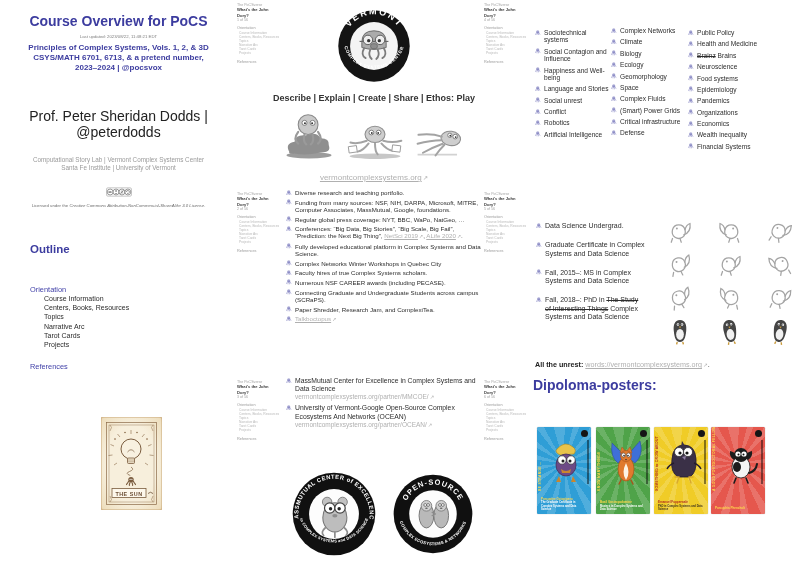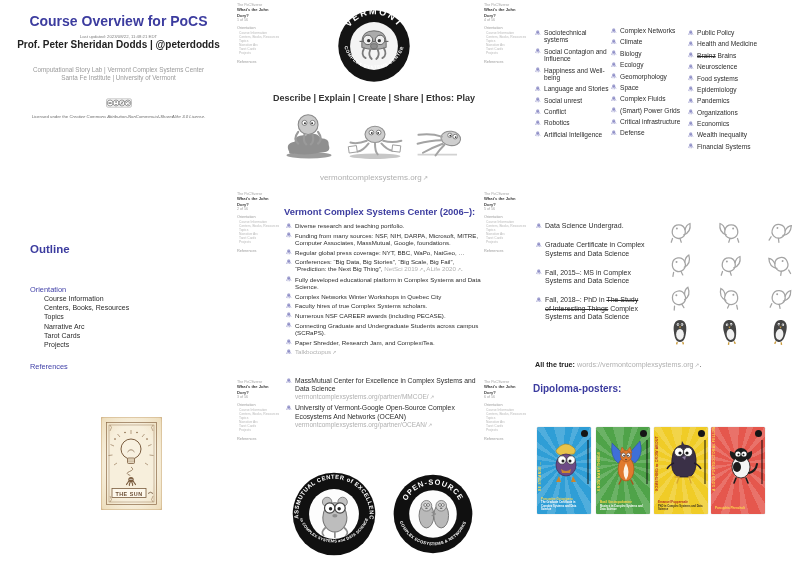--- a/index.html
+++ b/index.html
@@ -1,38 +1,38 @@
 <!DOCTYPE html>
 <html><head>
 <meta charset="utf-8">
 <style>
   html,body{margin:0;padding:0;background:#e8e8e8;}
   #sheet{position:relative;width:800px;height:566px;background:#ffffff;overflow:hidden;
     font-family:"Liberation Sans","DejaVu Sans",sans-serif;color:#2d2d2d;}
   .abs{position:absolute;}
   .ctr{text-align:center;}
   .strike{text-decoration:line-through;}
-  .glink{color:#b0b0b0;text-decoration-thickness:0.5px;}
+  .glink{color:#b0b0b0;text-decoration:underline;text-decoration-thickness:0.5px;}
   .plink{color:#b0b0b0;}
   .xicon{color:#b0b0b0;font-size:80%;margin-left:1px;}
   .hd{color:#3c3c9f;font-weight:600;}
   
   .sbar{width:36px;line-height:1.25;}
   .sb-brand{font-size:3.6px;color:#a3a3a3;}
   .sb-title{font-size:4.1px;color:#3c3c3c;font-weight:bold;}
   .sb-page{font-size:3.6px;color:#a3a3a3;}
   .sb-sec{font-size:3.8px;color:#9a9a9a;margin-top:4px;}
   .sb-item{font-size:3.3px;color:#b9b9b9;margin-left:2px;white-space:nowrap;}
   .sb-foot{font-size:3.8px;color:#9a9a9a;margin-top:4px;}
   
   .sl-title{left:0;top:0;width:237px;height:188px;}
   .t-title{font-size:14px;margin-top:13px;}
   .t-upd{font-size:4.3px;color:#7d7d7d;margin-top:5px;}
   .t-course{font-size:8px;color:#3c3c9f;font-weight:600;line-height:1.28;margin-top:4px;}
-  .t-prof{font-size:10px;color:#222;margin-top:0;font-weight:bold;}
+  .t-prof{font-size:14px;color:#222;margin-top:34px;}
   .t-affil{font-size:6.3px;color:#9a9a9a;line-height:1.32;margin-top:16px;}
   .t-cc{margin-top:11px;}
   .t-lic{font-size:4.3px;color:#6e6e6e;margin-top:2px;}
   
   .sl-outline{left:0;top:189px;width:237px;height:188px;padding-left:30px;box-sizing:border-box;margin-top:47px;}
   .o-h{font-size:11.5px;margin-top:7px;}
   .o-sec{font-size:7.4px;color:#4141a8;margin-top:30px;}
   .o-item{font-size:7px;color:#2b2b2b;margin-left:14px;line-height:1.32;}
   .o-foot{font-size:7.4px;color:#4141a8;margin-top:13px;}
   
@@ -64,21 +64,21 @@
   .g-list{position:absolute;left:3px;top:33px;width:110px;display:flex;flex-direction:column;gap:11px;}
   .g-list .bt{font-size:7px;line-height:1.18;}
   .g-sketch{position:absolute;left:122px;top:28px;width:150px;height:138px;
     display:grid;grid-template-columns:repeat(3,1fr);grid-auto-rows:33px;justify-items:center;color:#a4a4a4;}
   .g-words{position:absolute;left:2px;top:171px;font-size:7.2px;}
   .g-wl{font-weight:bold;color:#222;}
   
   .sl-tarot{left:0;top:377px;width:237px;height:189px;}
   
   .sl-post{left:533px;top:377px;width:267px;height:189px;}
-  .p-h{font-size:10px;margin-top:6px;}
+  .p-h{font-size:14px;}
   .poster{position:absolute;top:50px;width:54px;height:87px;border-radius:1.5px;overflow:hidden;
     box-shadow:0 0 1px rgba(0,0,0,.4);}
   .poster::before{content:"";position:absolute;inset:0;
     background:repeating-conic-gradient(from -8deg at 50% 42%,rgba(255,255,255,.16) 0deg 9deg,rgba(255,255,255,0) 9deg 22deg);}
   .p1{left:4px;background:#2f9ed6;}
   .p2{left:63px;background:#4fa349;}
   .p3{left:121px;background:#f0cc27;}
   .p4{left:178px;background:#e5574d;}
   .p-vert{position:absolute;left:1px;top:2px;height:62px;writing-mode:vertical-rl;transform:rotate(180deg);
     font-size:3.4px;font-weight:bold;letter-spacing:.25px;white-space:nowrap;}
@@ -121,20 +121,25 @@
       <path d="M6 18l-.5 1.8M10 18l.5 1.8" stroke="#c99a3a" stroke-width="1"></path>
     </symbol>
   </defs>
 </svg>
 
 <div id="sheet">
 
   <div class="abs ctr sl-title">
     <div class="t-title hd">Course Overview for PoCS</div>
     <div class="t-upd">Last updated: 2023/08/22, 11:48:21 EDT</div>
+    <div class="t-course">
+      <div>Principles of Complex Systems, Vols. 1, 2, &amp; 3D</div>
+      <div>CSYS/MATH 6701, 6713, &amp; a pretend number,</div>
+      <div>2023–2024 | @pocsvox</div>
+    </div>
     <div class="t-prof">Prof. Peter Sheridan Dodds | @peterdodds</div>
     <div class="t-affil">
       <div>Computational Story Lab | Vermont Complex Systems Center</div>
       <div>Santa Fe Institute | University of Vermont</div>
     </div>
     <div class="t-cc">
       <svg width="26" height="10" viewBox="0 0 44 16">
         <rect x="1" y="1" width="42" height="14" rx="2" fill="#fff" stroke="#9a9a9a"></rect>
         <circle cx="7" cy="8" r="5" fill="#fff" stroke="#555"></circle>
         <text x="7" y="10" font-size="5" text-anchor="middle" fill="#333" font-weight="bold">cc</text>
@@ -245,21 +250,20 @@
           <circle cx="40" cy="12.5" r="2.4" fill="#fff" stroke="#777"></circle>
         <circle cx="46.5" cy="14.5" r="1" fill="#333"></circle>
           <circle cx="40.5" cy="13" r="1" fill="#333"></circle>
         <path d="M31 14q-12-4-26-2M31 18q-13 0-27 4M32 22q-11 4-22 10M34 23q-6 6-10 12" stroke="#a3a3a3" stroke-width="2.2" fill="none" stroke-linecap="round"></path>
       </svg>
     </div>
     <div class="l-url"><span class="glink">vermontcomplexsystems.org</span><span class="xicon">↗</span></div>
   </div>
 
   <div class="abs sl-vcsc">
-    <div class="v-h hd">Vermont Complex Systems Center (2006–):</div>
     <div class="v-list">
       <div class="bi">
           <svg class="octo">
             <use href="#octo"></use>
           </svg>
           <span class="bt">Diverse research and teaching portfolio.</span>
         </div>
       <div class="bi">
           <svg class="octo">
             <use href="#octo"></use>
@@ -623,21 +627,21 @@
       <svg width="22" height="30" viewBox="0 0 16 20">
           <use href="#penguin"></use>
         </svg>
       <svg width="22" height="30" viewBox="0 0 16 20" style="transform:rotate(-8deg)">
           <use href="#penguin"></use>
         </svg>
       <svg width="22" height="30" viewBox="0 0 16 20" style="transform:rotate(8deg)">
           <use href="#penguin"></use>
         </svg>
     </div>
-    <div class="g-words"><span class="g-wl">All the true: </span><span class="glink">words://vermontcomplexsystems.org</span><span class="xicon">↗</span><span>.</span></div>
+    <div class="g-words"><span class="g-wl">All the unrest: </span><span class="glink">words://vermontcomplexsystems.org</span><span class="xicon">↗</span><span>.</span></div>
   </div>
 
   <div class="abs sl-post">
     <div class="p-h hd">Dipoloma-posters:</div>
     <div class="poster p1">
       <div class="p-vert">BE STRANGE …</div>
       <div class="p-seal"></div>
       <div class="p-strip"></div>
       <svg class="p-critter" viewBox="0 0 40 46">
         <path d="M10 10q8-9 16-2 4 3 1 7l-14 1q-6-3-3-6z" fill="#e8c34a" stroke="#a8861e" stroke-width=".6"></path>

